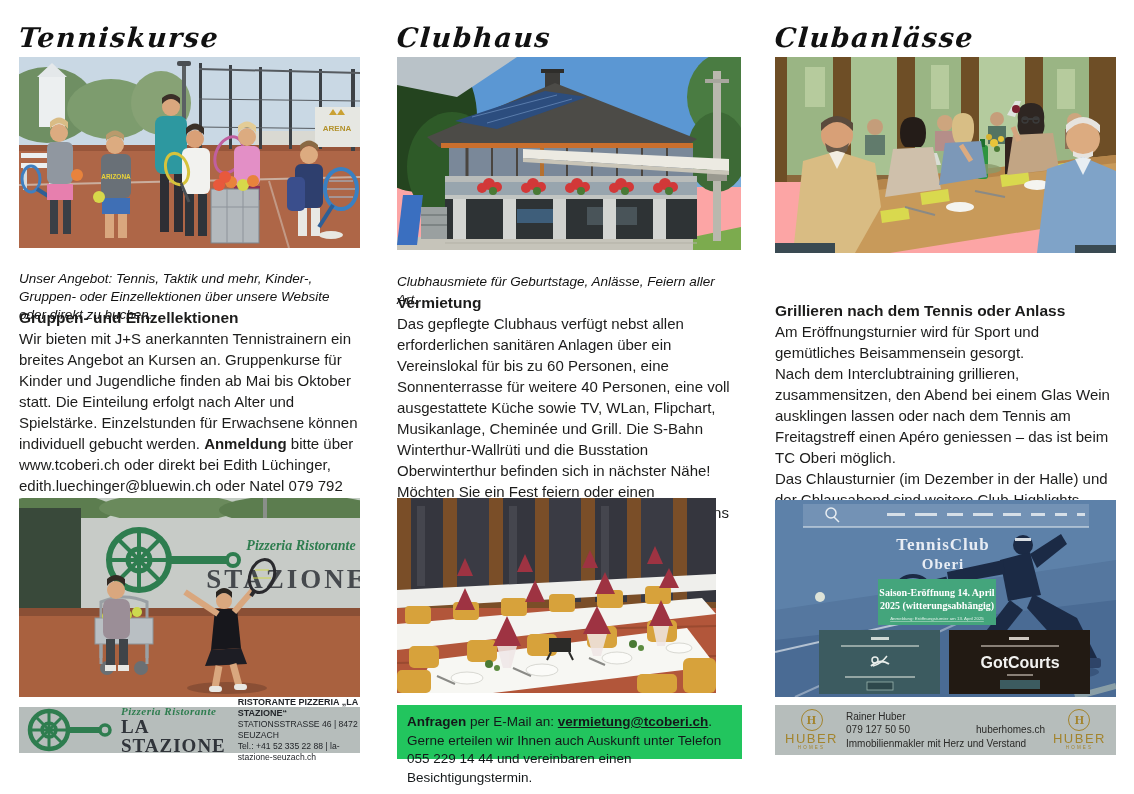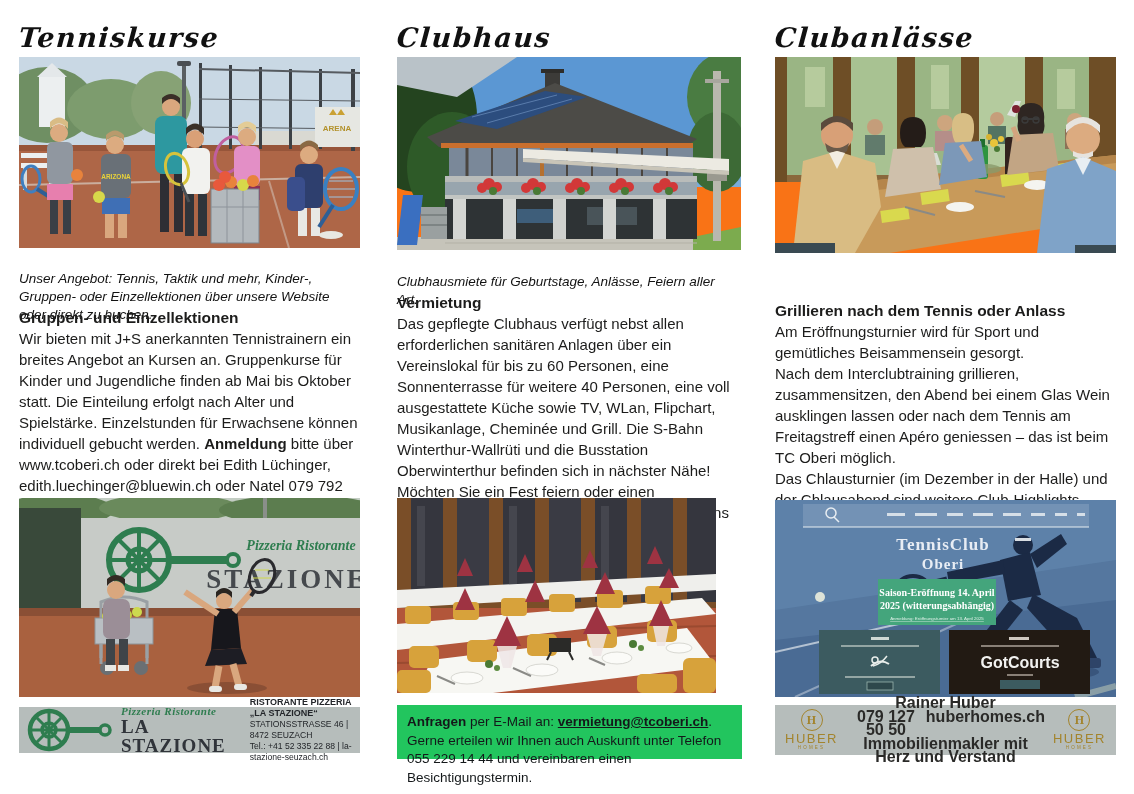--- a/index.html
+++ b/index.html
@@ -8,54 +8,54 @@
     font-family:"Liberation Sans", sans-serif;color:#1c1c1b;overflow:hidden;
     -webkit-font-smoothing:antialiased;
   }
   .col{position:absolute;top:0;width:341px;height:794px;}
   #col1{left:19px}#col2{left:397px}#col3{left:775px}
   .script-title{
     position:absolute;top:22px;left:0;
     font-family:"DejaVu Serif", serif;font-style:italic;font-weight:bold;
     font-size:27px;letter-spacing:1.5px;color:#111;transform:skewX(-4deg);
   }
-  .photo{position:absolute;left:0;overflow:hidden;background:#f97316;}
+  .photo{position:absolute;left:0;overflow:hidden;background:#fca5a5;}
   .photo svg{display:block}
   .caption{
     position:absolute;left:0;width:341px;font-style:italic;
     font-size:13.5px;line-height:18px;color:#121212;margin-top:16px;
   }
   .text-block{position:absolute;left:0;width:341px;font-size:15px;line-height:21px;}
   .sec-head{font-weight:bold;font-size:15.5px;}
   .b{font-weight:bold}
   .para{margin:0}
   .ad-box{position:absolute;left:0;background:#b6bdbb;}
   
   .stazione{width:341px;height:46px;display:flex;align-items:center;}
   .stz-wordmark{margin-left:6px;line-height:1;}
   .stz-top{font-family:"Liberation Serif", serif;font-style:italic;font-weight:bold;
            font-size:11px;color:#2e7d4f;letter-spacing:.5px;}
   .stz-main{font-family:"Liberation Serif", serif;font-weight:bold;font-size:19px;
             color:#30343a;letter-spacing:1px;}
-  .stz-right{margin-left:24px;font-size:8.6px;line-height:11px;color:#23262a;}
+  .stz-right{margin-left:12px;font-size:8.6px;line-height:11px;color:#23262a;}
   .stz-right .l1{font-weight:bold;font-size:9px;}
   
   .anfragen{width:345px;height:54px;background:#22c55e;padding:8px 10px;box-sizing:border-box;
             font-size:13.5px;line-height:18.5px;color:#14181a;}
   .anfragen .email{font-weight:bold;text-decoration:underline;}
   
   .huber{width:341px;height:50px;display:flex;align-items:center;justify-content:space-between;
          padding:0 10px;box-sizing:border-box;}
   .huber-logo{display:flex;flex-direction:column;align-items:center;line-height:1;color:#a3842d;}
   .huber-circle{width:20px;height:20px;border:1.6px solid #a3842d;border-radius:50%;
                 display:flex;align-items:center;justify-content:center;
                 font-family:"Liberation Serif", serif;font-size:12px;font-weight:bold;}
   .huber-name{font-family:Liberation Sans, sans-serif;font-size:13px;letter-spacing:1.5px;margin-top:1px;}
   .huber-sub{font-size:4.5px;letter-spacing:2.2px;margin-top:1px;}
-  .huber-mid{flex:1;padding:0 8px;font-size:16px;line-height:13.5px;font-weight:bold;color:#2a2a28;text-align:center;}
+  .huber-mid{flex:1;padding:0 8px;font-size:10px;line-height:13.5px;font-weight:normal;color:#2a2a28;}
   .huber-row{display:flex;justify-content:space-between;}
 </style>
 </head>
 <body>
 
 <div class="col" id="col1">
   <div class="script-title">Tenniskurse</div>
 
   <div class="photo" style="top:57px;width:341px;height:191px">
     <svg width="341" height="191" viewBox="0 0 341 191">

